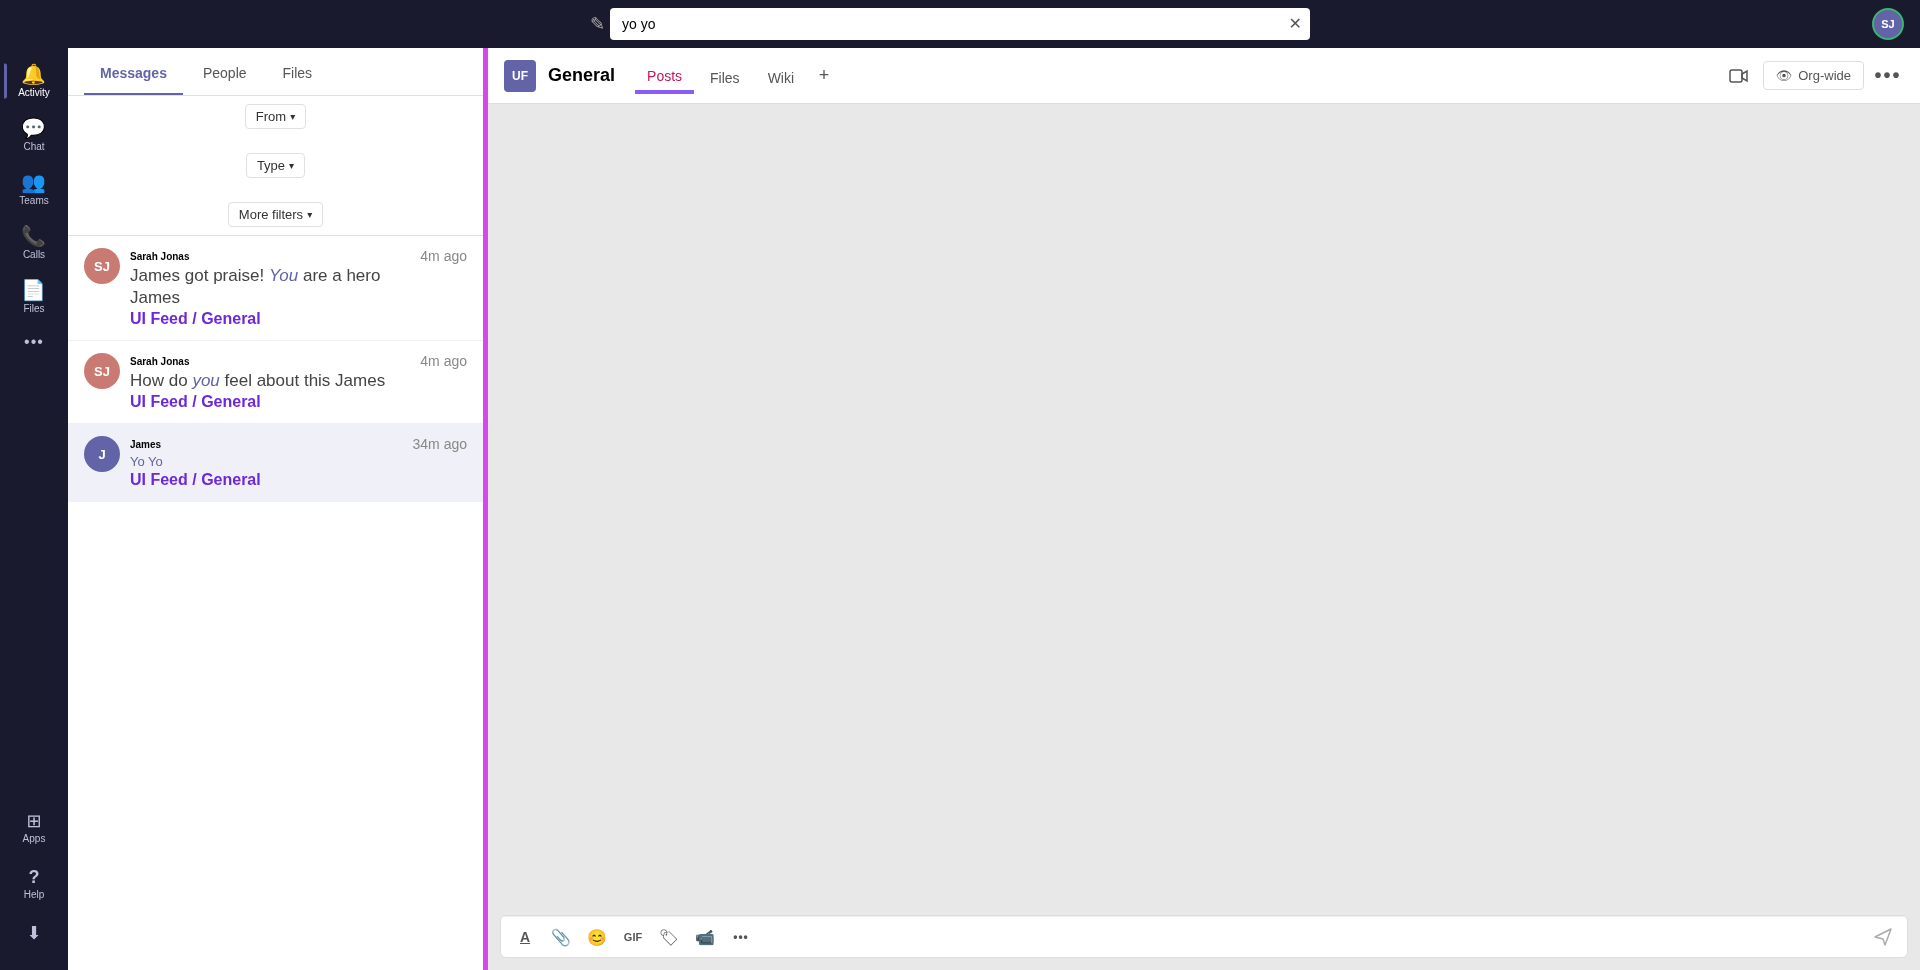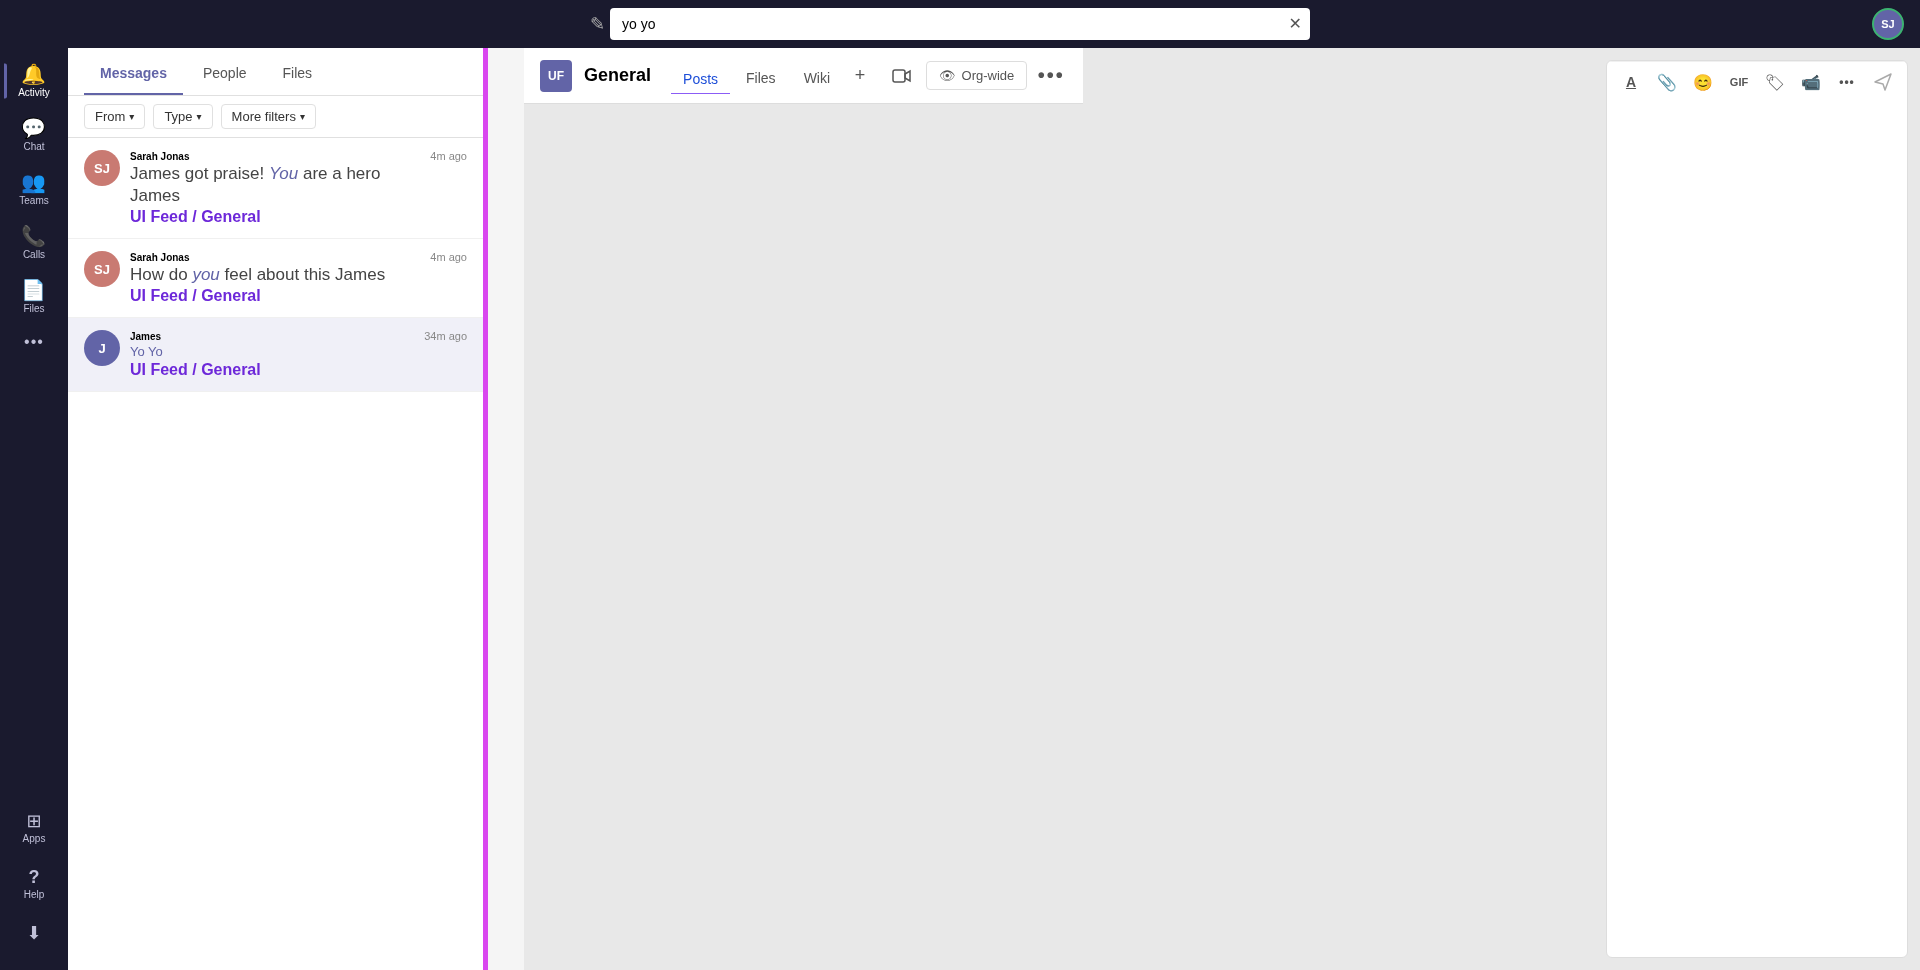--- a/index.html
+++ b/index.html
@@ -157,22 +157,23 @@
     }
     .search-tab.active {
       color: #6264a7;
       border-bottom: 2px solid #6264a7;
       font-weight: 600;
     }
     .filter-bar {
       display: flex;
       align-items: center;
       padding: 8px 16px;
-      gap: 8px;
+      gap: 24px;
       border-bottom: 1px solid #e0e0e0;
+      flex-direction: column;
     }
     .filter-btn {
       display: flex;
       align-items: center;
       gap: 4px;
       padding: 4px 10px;
       border: 1px solid #e0e0e0;
       border-radius: 4px;
       background: #fff;
       font-size: 13px;
@@ -209,33 +210,32 @@
     .avatar-sj { background: #c97a72; }
     .avatar-j { background: #6264a7; }
     .result-content { flex: 1; min-width: 0; }
     .result-header {
       display: flex;
       justify-content: space-between;
       align-items: center;
       margin-bottom: 2px;
     }
     .result-name { font-size: 10px; font-weight: 600; color: #000; }
-    .result-time { font-size: 11px; color: #888; }
+    .result-time { font-size: 14px; color: #888; }
     .result-message { font-size: 17px; color: #444; margin-bottom: 2px; white-space: nowrap; overflow: hidden; text-overflow: ellipsis; }
     .result-message .highlight { color: #6264a7; font-style: italic; }
     .result-channel { font-size: 16px; color: #6d28d9; font-weight: bold; }
     .result-message-yo { font-size: 13px; color: #6264a7; font-weight: 500; margin-bottom: 2px; }
 
     
     .main-content {
       flex: 1;
       display: flex;
-      flex-direction: row;
+      flex-direction: column;
       background: #e8e8e8;
-      margin-left: 36px;
     }
     .channel-header {
       height: 56px;
       background: #fff;
       border-bottom: 1px solid #ddd;
       display: flex;
       align-items: center;
       padding: 0 16px;
       gap: 12px;
     }
@@ -268,22 +268,22 @@
       font-size: 14px;
       color: #555;
       cursor: pointer;
       border-bottom: 2px solid transparent;
       height: 36px;
       display: flex;
       align-items: flex-end;
       padding-bottom: 6px;
     }
     .channel-tab.active {
-      color: #1d4ed8;
-      border-bottom: 1px solid #8b5cf6;
+      color: #be185d;
+      border-bottom: 4px solid #8b5cf6;
     }
     .add-tab-btn {
       width: 28px;
       height: 28px;
       border: none;
       background: none;
       cursor: pointer;
       font-size: 18px;
       color: #555;
       display: flex;

